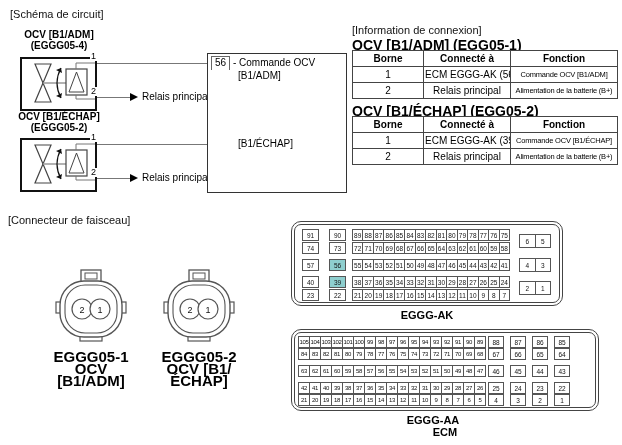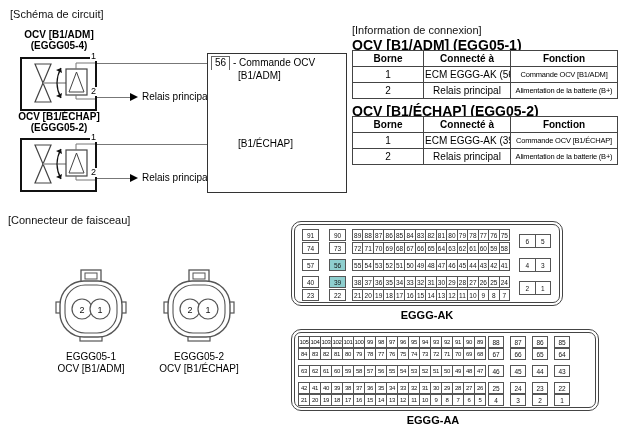--- a/index.html
+++ b/index.html
@@ -22,21 +22,21 @@
   
   .tbl-caption{font-weight:bold;font-size:14px;white-space:nowrap;}
   .itable{border-collapse:collapse;table-layout:fixed;width:266px;background:#fff;}
   .itable th,.itable td{border:1px solid #444;text-align:center;padding:1px 1px;height:13px;overflow:hidden;white-space:nowrap;}
   .itable th{font-size:10px;font-weight:bold;}
   .itable td{font-size:10px;}
   .itable th:nth-child(1),.itable td:nth-child(1){width:68px;}
   .itable th:nth-child(2),.itable td:nth-child(2){width:84px;}
   .itable td:nth-child(3){font-size:7.5px;letter-spacing:-0.2px;}
   
-  .conn-label{width:100px;text-align:center;font-weight:normal;font-size:10px;line-height:12px;}
+  .conn-label{width:100px;text-align:center;font-weight:bold;font-size:15px;line-height:12px;}
   
   .shell{border:1.5px solid #444;border-radius:10px;background:#fff;box-sizing:border-box;}
   .shell-inner{position:absolute;left:2px;top:2px;right:2px;bottom:2px;border:1px solid #444;border-radius:7px;}
   .gcell{position:absolute;border:1px solid #555;background:#fff;display:flex;align-items:center;justify-content:center;
          font-size:6.5px;color:#111;box-sizing:border-box;}
   .strip{position:absolute;display:flex;border:1px solid #555;background:#fff;box-sizing:border-box;}
   .strip .sc{flex:1;border-right:1px solid #555;display:flex;align-items:center;justify-content:center;
              font-size:6.5px;color:#111;overflow:hidden;}
   .strip .sc:last-child{border-right:none;}
   .strip.tight .sc{font-size:6px;letter-spacing:-0.3px;}
@@ -424,14 +424,15 @@
         <div class="sc">7</div>
         <div class="sc">6</div>
         <div class="sc">5</div>
       </div>
       <div class="gcell" style="left: 196px; top: 64px; width: 16px; height: 12px;">4</div>
       <div class="gcell" style="left: 218px; top: 64px; width: 16px; height: 12px;">3</div>
       <div class="gcell" style="left: 240px; top: 64px; width: 16px; height: 12px;">2</div>
       <div class="gcell" style="left: 262px; top: 64px; width: 16px; height: 12px;">1</div>
     </div>
   <div class="abs grid-label" style="left:279px;top:414px;width:308px">EGGG-AA</div>
+  <div class="abs grid-label" style="left:291px;top:426px;width:308px">ECM</div>
 
 </div>
 
 </body></html>

